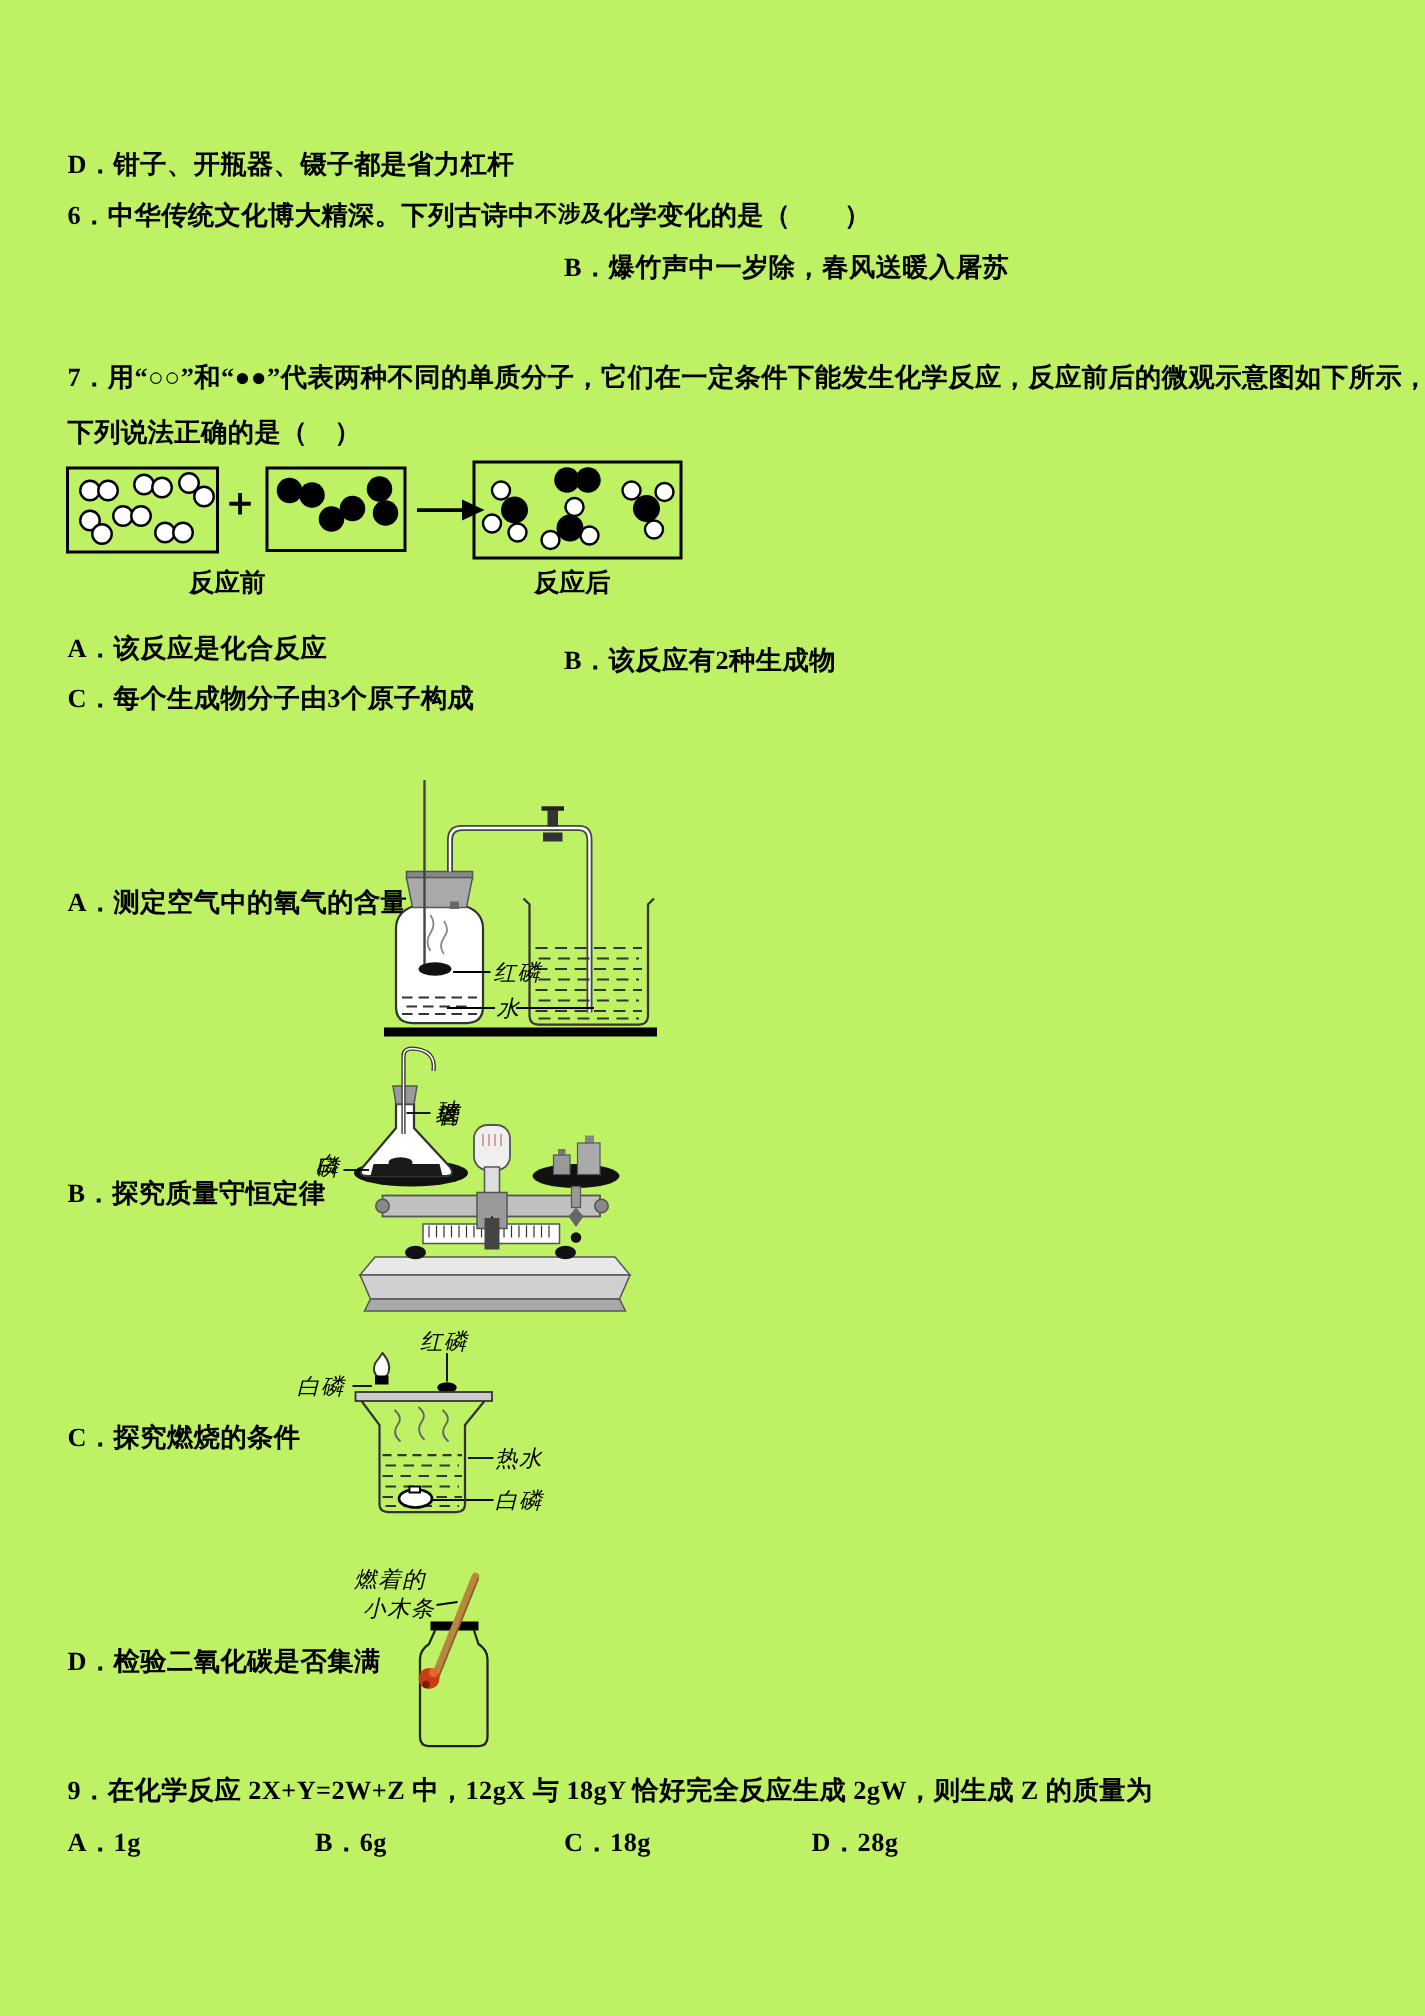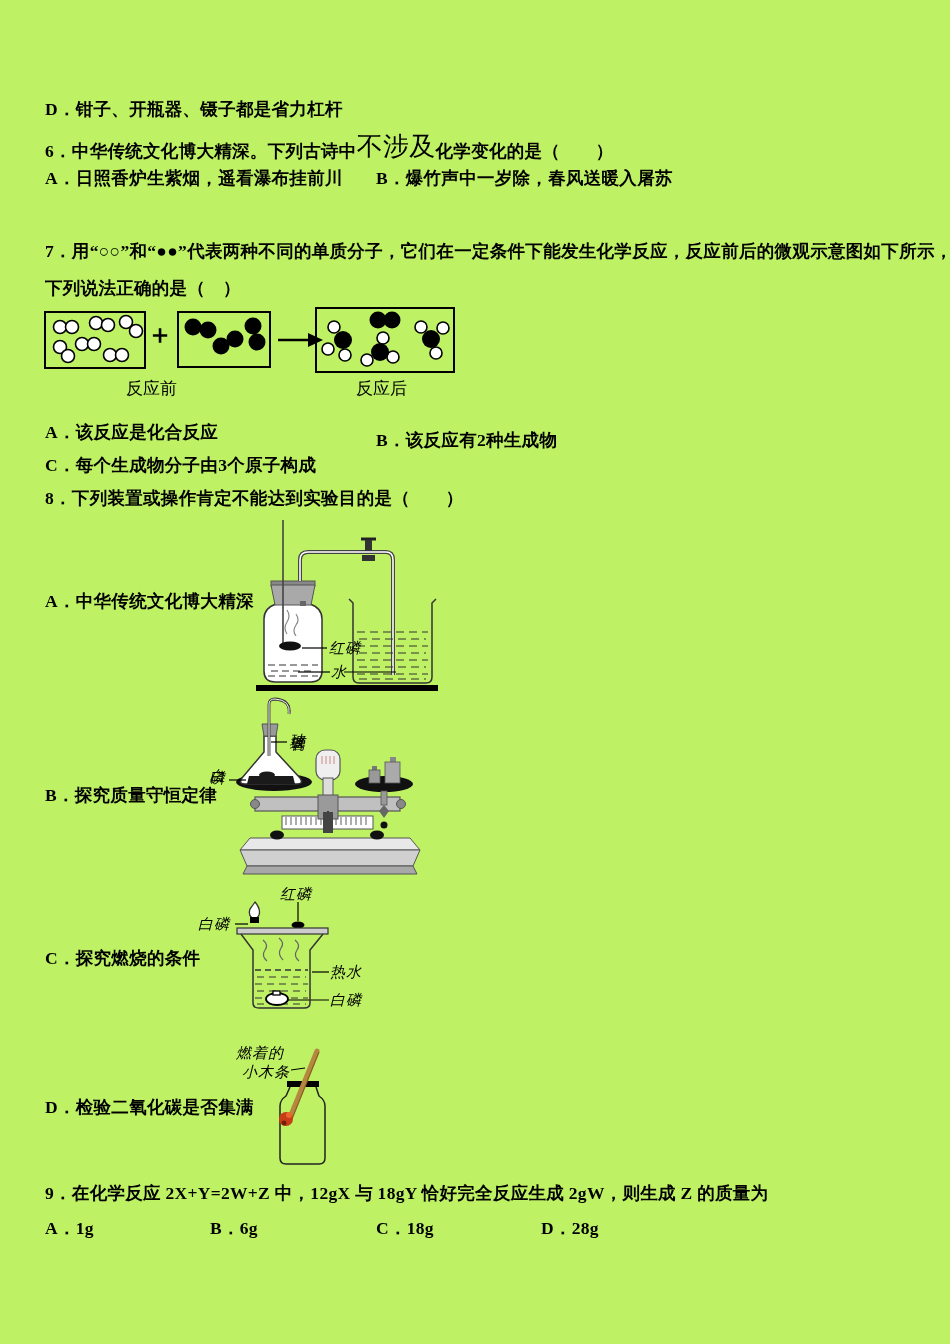--- a/index.html
+++ b/index.html
@@ -1,34 +1,33 @@
 <!DOCTYPE html>
 <html><head>
 <meta charset="utf-8">
 <style>
   html,body{margin:0;padding:0;background:#fff;}
   .page{position:relative;width:950px;height:1344px;background:#bef264;overflow:hidden;
         font-family:"Liberation Serif","DejaVu Serif",serif;color:#000;}
   .t{position:absolute;font-size:17.5px;font-weight:700;letter-spacing:.3px;white-space:nowrap;}
-  .emph{font-size:26px;position:relative;top:-2px;font-weight:400;}
+  .emph{font-size:15px;position:relative;top:-2px;font-weight:700;}
   .plus{position:absolute;font-size:26px;font-weight:700;}
-  .figlabel{position:absolute;font-size:17px;font-weight:400;white-space:nowrap;}
+  .figlabel{position:absolute;font-size:17px;font-weight:700;white-space:nowrap;}
   .ann{position:absolute;font-size:15px;font-weight:400;white-space:nowrap;letter-spacing:1px;font-style:italic;}
   .vert{writing-mode:vertical-rl;text-orientation:upright;letter-spacing:2px;}
   svg{position:absolute;overflow:visible;}
 </style>
 </head>
 <body>
 
 <div class="page">
 
   <div class="t" style="left:45px;top:97px">D．钳子、开瓶器、镊子都是省力杠杆</div>
 
   <div class="t" style="left:45px;top:131px"><span>6．中华传统文化博大精深。下列古诗中</span><span class="emph">不涉及</span><span>化学变化的是（　　）</span></div>
-  <div class="t" style="left:45px;top:166px">A．日照香炉生紫烟，遥看瀑布挂前川</div>
   <div class="t" style="left:376px;top:166px">B．爆竹声中一岁除，春风送暖入屠苏</div>
 
   <div class="t" style="left:45px;top:239px">7．用“○○”和“●●”代表两种不同的单质分子，它们在一定条件下能发生化学反应，反应前后的微观示意图如下所示，</div>
   <div class="t" style="left:45px;top:276px">下列说法正确的是（　）</div>
 
   <svg style="left:40px;top:300px" width="430" height="78" viewBox="0 0 430 78">
 
     <g>
       <rect x="5" y="12" width="100" height="56" fill="none" stroke="#000" stroke-width="2"></rect>
       <g fill="#fff" stroke="#000" stroke-width="1.6">
@@ -87,23 +86,22 @@
     </g>
   </svg>
   <div class="plus" style="left:147px;top:317px">＋</div>
   <div class="figlabel" style="left:126px;top:377px">反应前</div>
   <div class="figlabel" style="left:356px;top:377px">反应后</div>
 
   <div class="t" style="left:45px;top:420px">A．该反应是化合反应</div>
   <div class="t" style="left:376px;top:428px">B．该反应有2种生成物</div>
   <div class="t" style="left:45px;top:453px">C．每个生成物分子由3个原子构成</div>
 
-  <div class="t" style="left:45px;top:486px">8．下列装置或操作肯定不能达到实验目的是（　　）</div>
-
-  <div class="t" style="left:45px;top:589px">A．中华传统文化博大精深</div>
+
+  <div class="t" style="left:45px;top:589px">A．测定空气中的氧气的含量</div>
   <svg style="left:240px;top:515px" width="220" height="180" viewBox="0 0 220 180">
 
     <rect x="16" y="170" width="182" height="6" fill="#000"></rect>
 
     <path d="M 36,85 L 36,89 Q 24,93 24,104 L 24,156 Q 24,167 35,167 L 71,167 Q 82,167 82,156 L 82,104 Q 82,93 70,89 L 70,85 Z" fill="#fff" stroke="#333" stroke-width="1.5"></path>
 
     <g stroke="#333" stroke-width="1.2" stroke-dasharray="7,4">
       <line x1="28" y1="150" x2="78" y2="150"></line>
       <line x1="31" y1="156" x2="75" y2="156"></line>
       <line x1="28" y1="161" x2="78" y2="161"></line>

